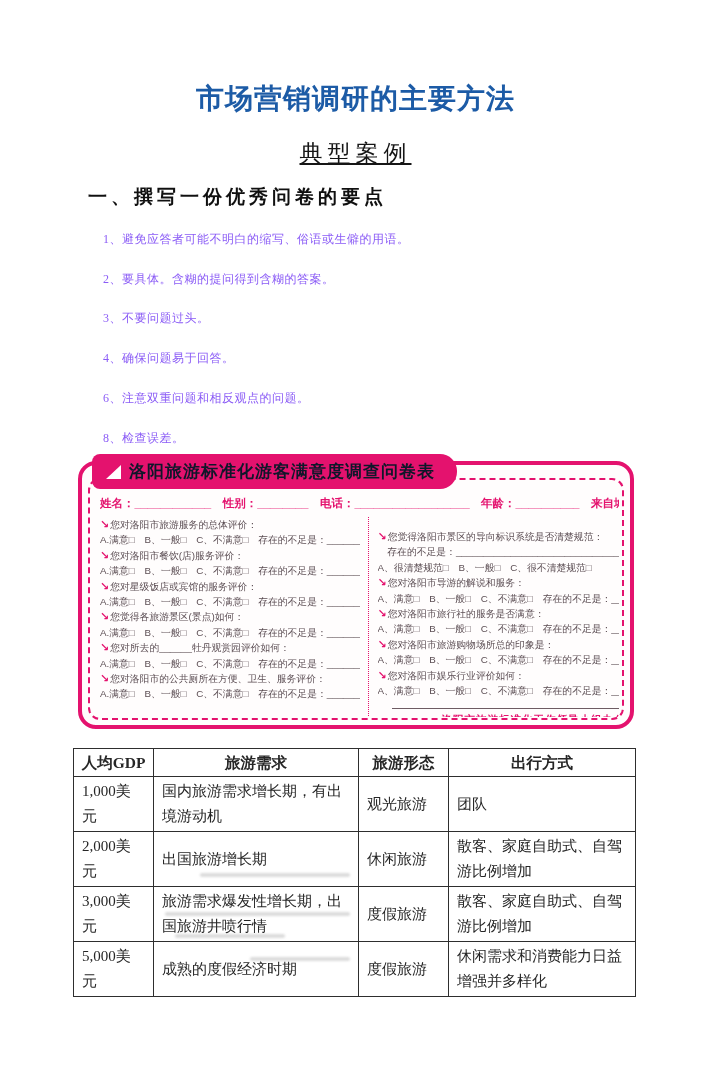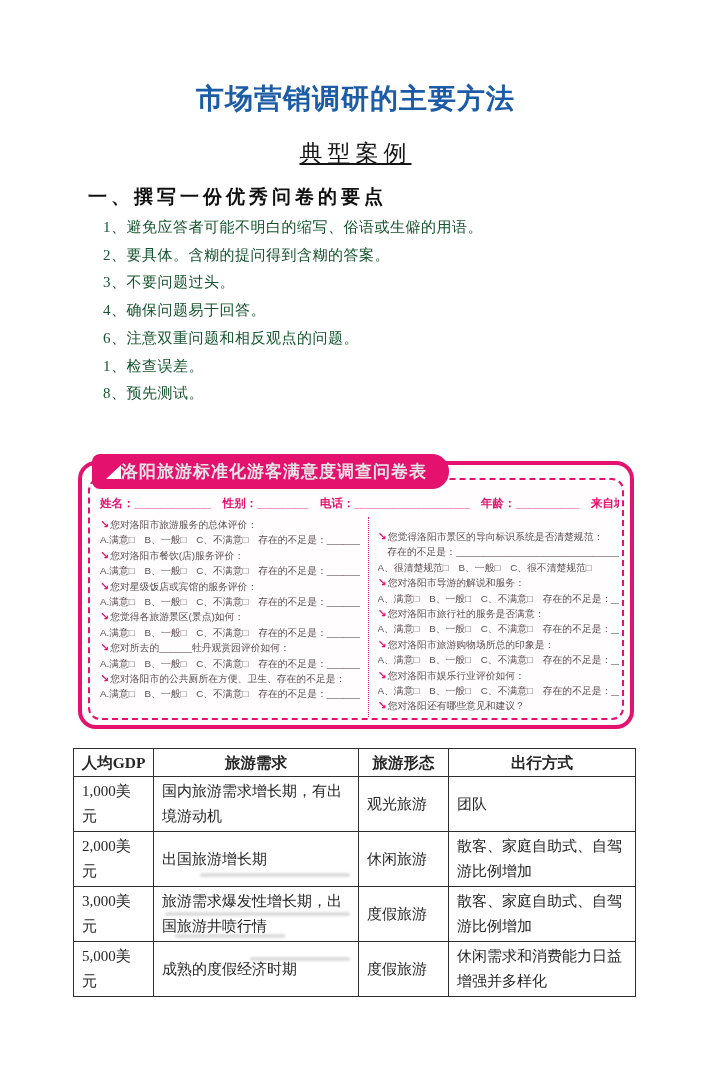--- a/index.html
+++ b/index.html
@@ -18,33 +18,33 @@
     position:absolute;top:138px;left:0;width:711px;text-align:center;
     font-family:"Liberation Sans","DejaVu Sans",sans-serif;
     font-size:23px;font-weight:500;color:#161616;letter-spacing:5px;text-decoration:underline;
   }
   .section-heading{
     position:absolute;top:184px;left:88px;
     font-family:"Liberation Sans","DejaVu Sans",sans-serif;
     font-size:19px;font-weight:bold;color:#101010;letter-spacing:4px;
   }
   .list{position:absolute;top:214px;left:103px;width:540px;}
-  .list-item{font-size:15px;line-height:27.7px;color:#14532d;letter-spacing:0.5px;}
+  .list-item{font-size:12px;line-height:27.7px;color:#8b5cf6;letter-spacing:0.5px;margin-top:12px;}
 
   
   .qn{position:absolute;left:78px;top:452px;width:557px;height:277px;
       font-family:"Liberation Sans","DejaVu Sans",sans-serif;}
   .qn-outer{position:absolute;top:9px;left:0;right:1px;bottom:0;
       border:4px solid #e4126e;border-radius:18px;background:#fffdfd;}
   .qn-dashed{position:absolute;top:26px;left:10px;right:11px;bottom:9px;
       border:2px dashed #e4126e;border-radius:12px;}
   .qn-banner{position:absolute;top:2px;left:14px;height:35px;line-height:35px;
-      background:#e4126e;color:#e5e5e5;font-weight:bold;font-size:17px;
+      background:#e4126e;color:#0f172a;font-weight:bold;font-size:17px;
       padding:0 22px 0 14px;border-radius:8px 17px 17px 8px;letter-spacing:1px;
-      display:flex;align-items:center;gap:0;}
+      display:flex;align-items:center;gap:8px;}
   .tri{display:inline-block;width:0;height:0;
       border-left:15px solid transparent;border-bottom:14px solid #ffffff;}
   .qn-content{position:absolute;top:44px;left:22px;right:16px;bottom:12px;overflow:hidden;}
   .qn-fields{color:#e4126e;font-weight:bold;font-size:11.5px;white-space:nowrap;
       overflow:hidden;margin-bottom:6px;}
   .qn-cols{display:flex;}
   .qn-col{width:50%;font-size:9.8px;line-height:15.4px;color:#5c4e54;}
   .qn-col.left{padding-right:8px;border-right:1.6px dotted #e4126e;}
   .qn-col.right{padding-left:9px;margin-top:12px;}
   .q-line{white-space:nowrap;overflow:hidden;}
@@ -77,21 +77,21 @@
   <div class="doc-title">市场营销调研的主要方法</div>
   <div class="doc-subtitle">典型案例</div>
   <div class="section-heading">一、撰写一份优秀问卷的要点</div>
 
   <div class="list">
     <div class="list-item">1、避免应答者可能不明白的缩写、俗语或生僻的用语。</div>
     <div class="list-item">2、要具体。含糊的提问得到含糊的答案。</div>
     <div class="list-item">3、不要问题过头。</div>
     <div class="list-item">4、确保问题易于回答。</div>
     <div class="list-item">6、注意双重问题和相反观点的问题。</div>
-    <div class="list-item">1、检查误差。</div>
+    <div class="list-item">8、检查误差。</div>
     <div class="list-item">8、预先测试。</div>
   </div>
 
   <div class="qn">
     <div class="qn-outer"></div>
     <div class="qn-dashed"></div>
     <div class="qn-banner">
       <span class="tri"></span>
       <span>洛阳旅游标准化游客满意度调查问卷表</span>
     </div>
@@ -102,36 +102,35 @@
           <div class="q-line"><span class="arrow">↘</span><span>您对洛阳市旅游服务的总体评价：</span></div>
           <div class="o-line">A.满意□　B、一般□　C、不满意□　存在的不足是：________</div>
           <div class="q-line"><span class="arrow">↘</span><span>您对洛阳市餐饮(店)服务评价：</span></div>
           <div class="o-line">A.满意□　B、一般□　C、不满意□　存在的不足是：________</div>
           <div class="q-line"><span class="arrow">↘</span><span>您对星级饭店或宾馆的服务评价：</span></div>
           <div class="o-line">A.满意□　B、一般□　C、不满意□　存在的不足是：________</div>
           <div class="q-line"><span class="arrow">↘</span><span>您觉得各旅游景区(景点)如何：</span></div>
           <div class="o-line">A.满意□　B、一般□　C、不满意□　存在的不足是：________</div>
           <div class="q-line"><span class="arrow">↘</span><span>您对所去的______牡丹观赏园评价如何：</span></div>
           <div class="o-line">A.满意□　B、一般□　C、不满意□　存在的不足是：________</div>
-          <div class="q-line"><span class="arrow">↘</span><span>您对洛阳市的公共厕所在方便、卫生、存在的不足是：</span></div>
+          <div class="q-line"><span class="arrow">↘</span><span>您对洛阳市的公共厕所在方便、卫生、服务评价：</span></div>
           <div class="o-line">A.满意□　B、一般□　C、不满意□　存在的不足是：________</div>
         </div>
         <div class="qn-col right">
           <div class="q-line"><span class="arrow">↘</span><span>您觉得洛阳市景区的导向标识系统是否清楚规范：</span></div>
           <div class="o-line">　存在的不足是：______________________________</div>
           <div class="o-line">A、很清楚规范□　B、一般□　C、很不清楚规范□</div>
           <div class="q-line"><span class="arrow">↘</span><span>您对洛阳市导游的解说和服务：</span></div>
           <div class="o-line">A、满意□　B、一般□　C、不满意□　存在的不足是：________</div>
           <div class="q-line"><span class="arrow">↘</span><span>您对洛阳市旅行社的服务是否满意：</span></div>
           <div class="o-line">A、满意□　B、一般□　C、不满意□　存在的不足是：________</div>
           <div class="q-line"><span class="arrow">↘</span><span>您对洛阳市旅游购物场所总的印象是：</span></div>
           <div class="o-line">A、满意□　B、一般□　C、不满意□　存在的不足是：________</div>
           <div class="q-line"><span class="arrow">↘</span><span>您对洛阳市娱乐行业评价如何：</span></div>
           <div class="o-line">A、满意□　B、一般□　C、不满意□　存在的不足是：________</div>
-          <div class="q-line"><span class="arrow">↘</span><span>您对洛阳还有哪些意见和建议？</span></div>
           <div class="answer-line"></div>
           <div class="qn-footer">洛阳市旅游标准化工作领导小组办公室</div>
         </div>
       </div>
     </div>
   </div>
 
   <table class="gdp-table">
     <colgroup>
         <col style="width:80px">

